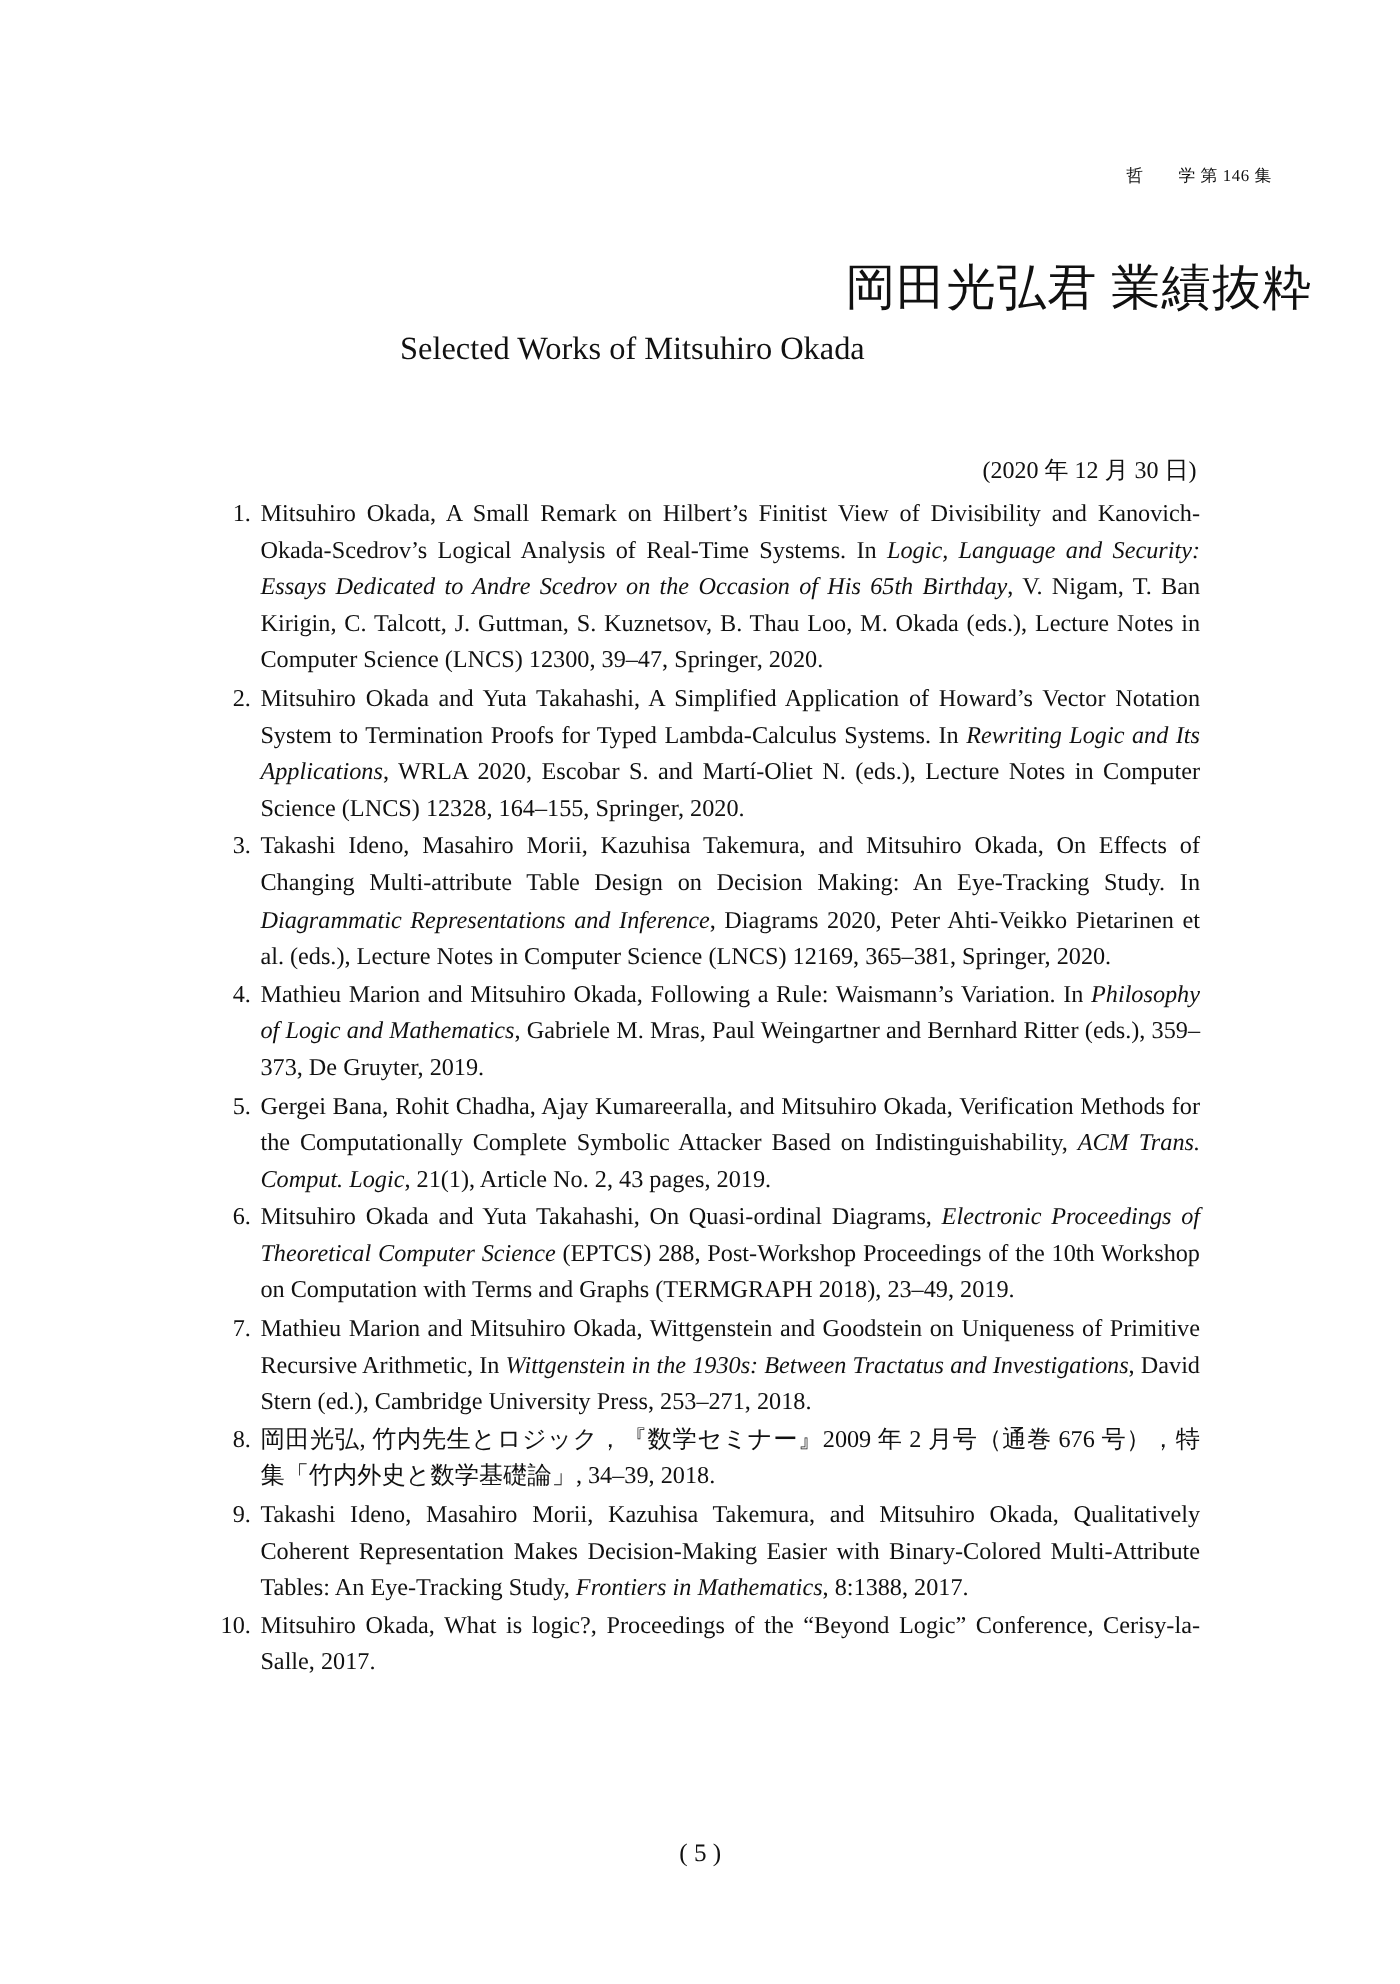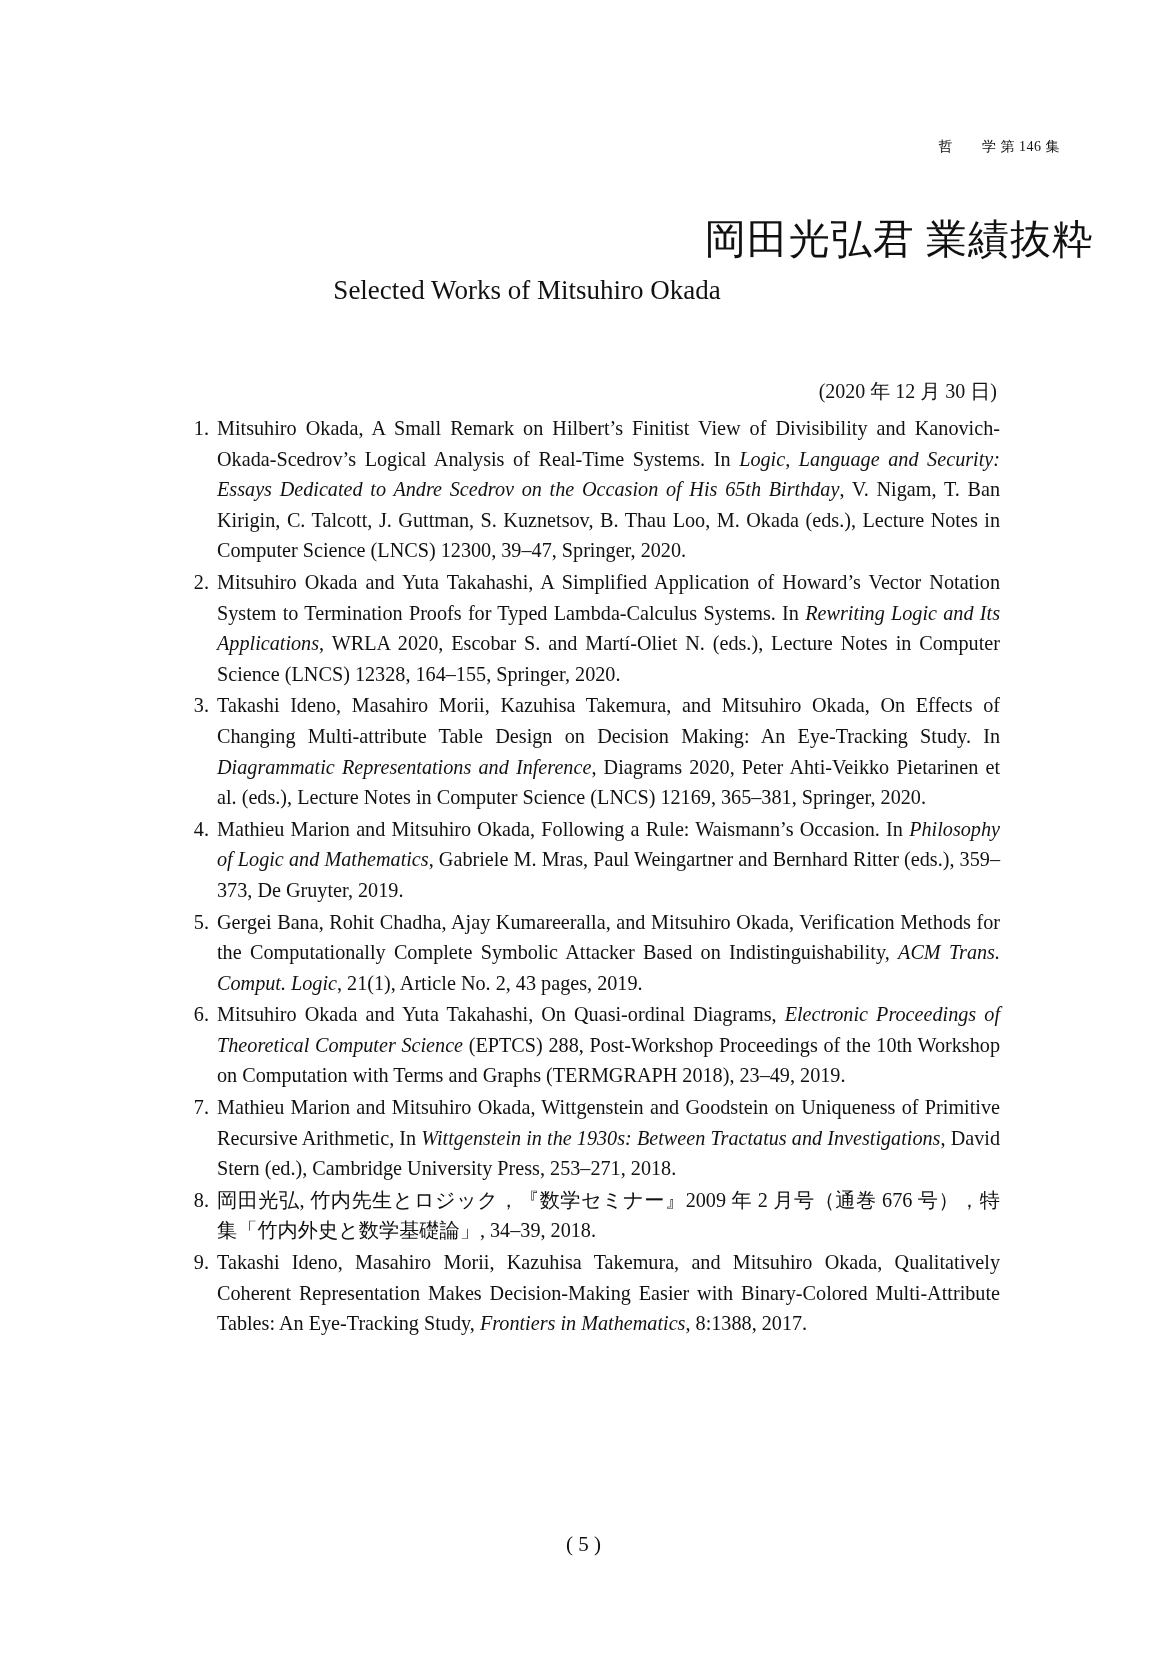--- a/index.html
+++ b/index.html
@@ -54,21 +54,21 @@
   <li class="item">
     <span class="num">2.</span>
     <span class="body"><span>Mitsuhiro Okada and Yuta Takahashi, A Simplified Application of Howard’s Vector No­tation System to Termination Proofs for Typed Lambda-Calculus Systems. In </span><i>Rewriting Logic and Its Applications</i><span>, WRLA 2020, Escobar S. and Martí-Oliet N. (eds.), Lecture Notes in Computer Science (LNCS) 12328, 164–155, Springer, 2020.</span></span>
   </li>
   <li class="item">
     <span class="num">3.</span>
     <span class="body"><span>Takashi Ideno, Masahiro Morii, Kazuhisa Takemura, and Mitsuhiro Okada, On Effects of Changing Multi-attribute Table Design on Decision Making: An Eye-Tracking Stu­dy. In </span><i>Diagrammatic Representations and Inference</i><span>, Diagrams 2020, Peter Ahti-Veikko Pietarinen et al. (eds.), Lecture Notes in Computer Science (LNCS) 12169, 365–381, Springer, 2020.</span></span>
   </li>
   <li class="item">
     <span class="num">4.</span>
-    <span class="body"><span>Mathieu Marion and Mitsuhiro Okada, Following a Rule: Waismann’s Occasion. In </span><i>Philosophy of Logic and Mathematics</i><span>, Gabriele M. Mras, Paul Weingartner and Bernhard Ritter (eds.), 359–373, De Gruyter, 2019.</span></span>
+    <span class="body"><span>Mathieu Marion and Mitsuhiro Okada, Following a Rule: Waismann’s Variation. In </span><i>Philosophy of Logic and Mathematics</i><span>, Gabriele M. Mras, Paul Weingartner and Bernhard Ritter (eds.), 359–373, De Gruyter, 2019.</span></span>
   </li>
   <li class="item">
     <span class="num">5.</span>
     <span class="body"><span>Gergei Bana, Rohit Chadha, Ajay Kumareeralla, and Mitsuhiro Okada, Verification Methods for the Computationally Complete Symbolic Attacker Based on Indistinguis­hability, </span><i>ACM Trans. Comput. Logic</i><span>, 21(1), Article No. 2, 43 pages, 2019.</span></span>
   </li>
   <li class="item">
     <span class="num">6.</span>
     <span class="body"><span>Mitsuhiro Okada and Yuta Takahashi, On Quasi-ordinal Diagrams, </span><i>Electronic Procee­dings of Theoretical Computer Science</i><span> (EPTCS) 288, Post-Workshop Proceedings of the 10th Workshop on Computation with Terms and Graphs (TERMGRAPH 2018), 23–49, 2019.</span></span>
   </li>
   <li class="item">
@@ -76,15 +76,19 @@
     <span class="body"><span>Mathieu Marion and Mitsuhiro Okada, Wittgenstein and Goodstein on Uniqueness of Primitive Recursive Arithmetic, In </span><i>Wittgenstein in the 1930s: Between Tractatus and Investigations</i><span>, David Stern (ed.), Cambridge University Press, 253–271, 2018.</span></span>
   </li>
   <li class="item">
     <span class="num">8.</span>
     <span class="body"><span>岡田光弘, 竹内先生とロジック，『数学セミナー』2009 年 2 月号（通巻 676 号），特集「竹内外史と数学基礎論」, 34–39, 2018.</span><i></i><span></span></span>
   </li>
   <li class="item">
     <span class="num">9.</span>
     <span class="body"><span>Takashi Ideno, Masahiro Morii, Kazuhisa Takemura, and Mitsuhiro Okada, Qualitatively Coherent Representation Makes Decision-Making Easier with Binary-Colored Multi-Attribute Tables: An Eye-Tracking Study, </span><i>Frontiers in Mathematics</i><span>, 8:1388, 2017.</span></span>
   </li>
+  <li class="item">
+    <span class="num">10.</span>
+    <span class="body"><span>Mitsuhiro Okada, What is logic?, Proceedings of the “Beyond Logic” Conference, Cerisy-la-Salle, 2017.</span><i></i><span></span></span>
+  </li>
 </ol>
 
 <div class="pagenum">( 5 )</div>
 
 </body></html>

